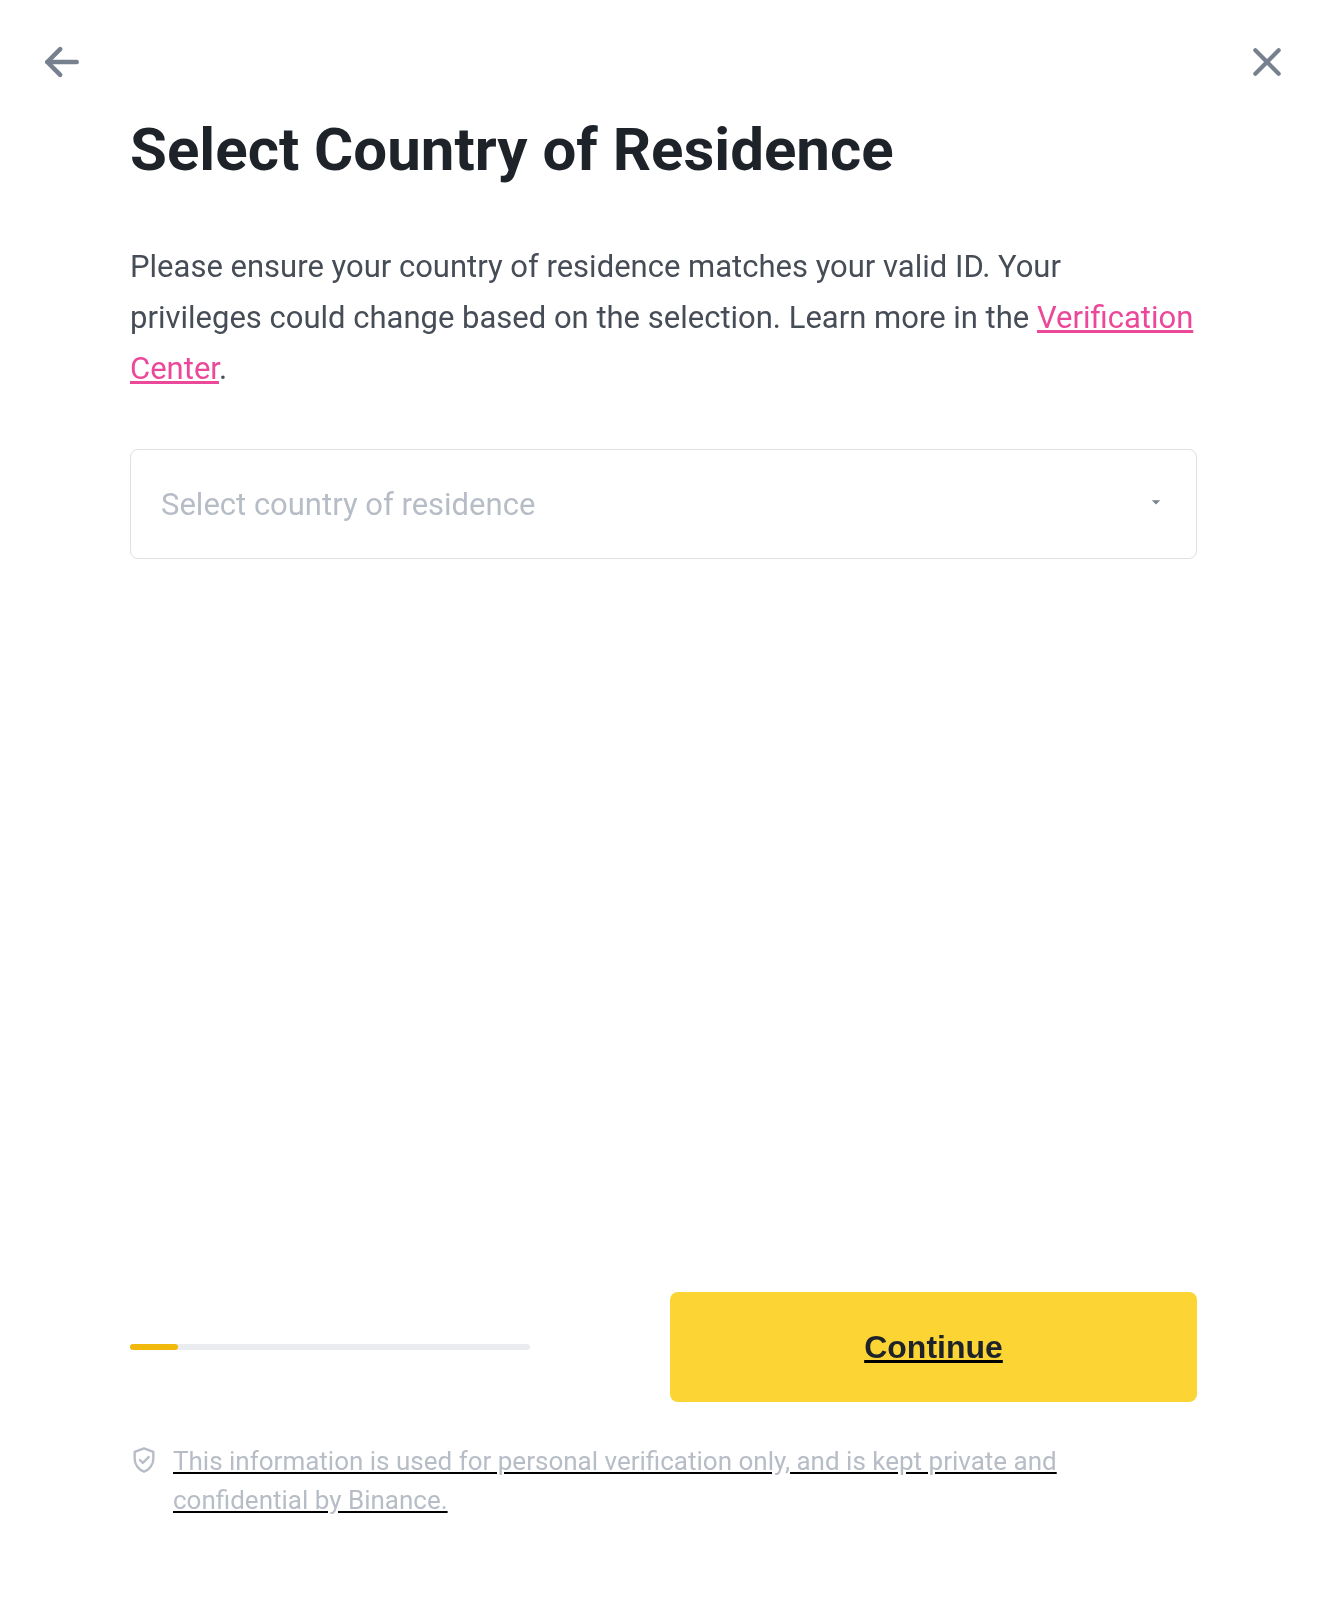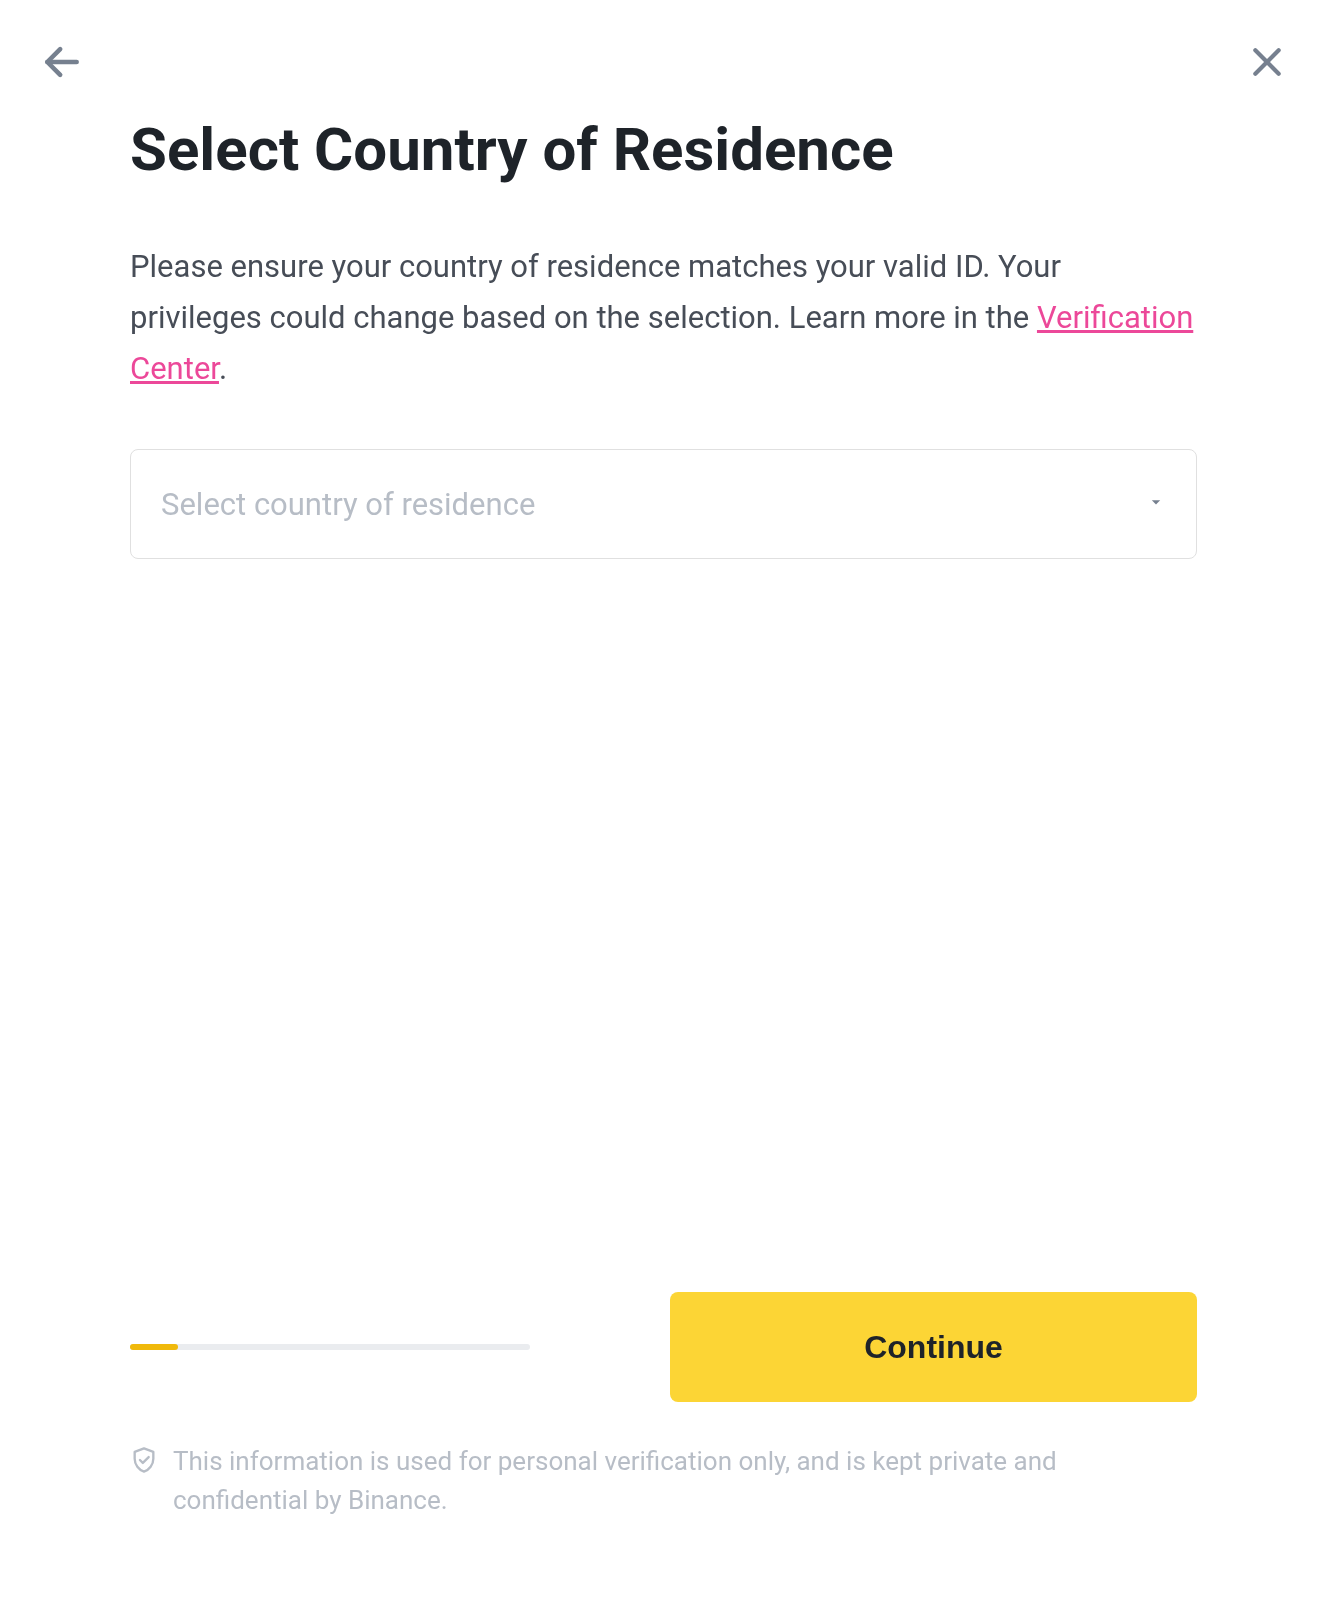--- a/index.html
+++ b/index.html
@@ -92,20 +92,21 @@
       color: #b7bdc6;
     }
 
     .caret-icon {
       color: #76808f;
     }
 
     .bottom-section {
       margin-top: auto;
       padding: 0 90px;
+      text-decoration: underline;
     }
 
     .progress-continue-row {
       display: flex;
       align-items: center;
       justify-content: space-between;
       gap: 140px;
       margin-bottom: 40px;
     }
 

